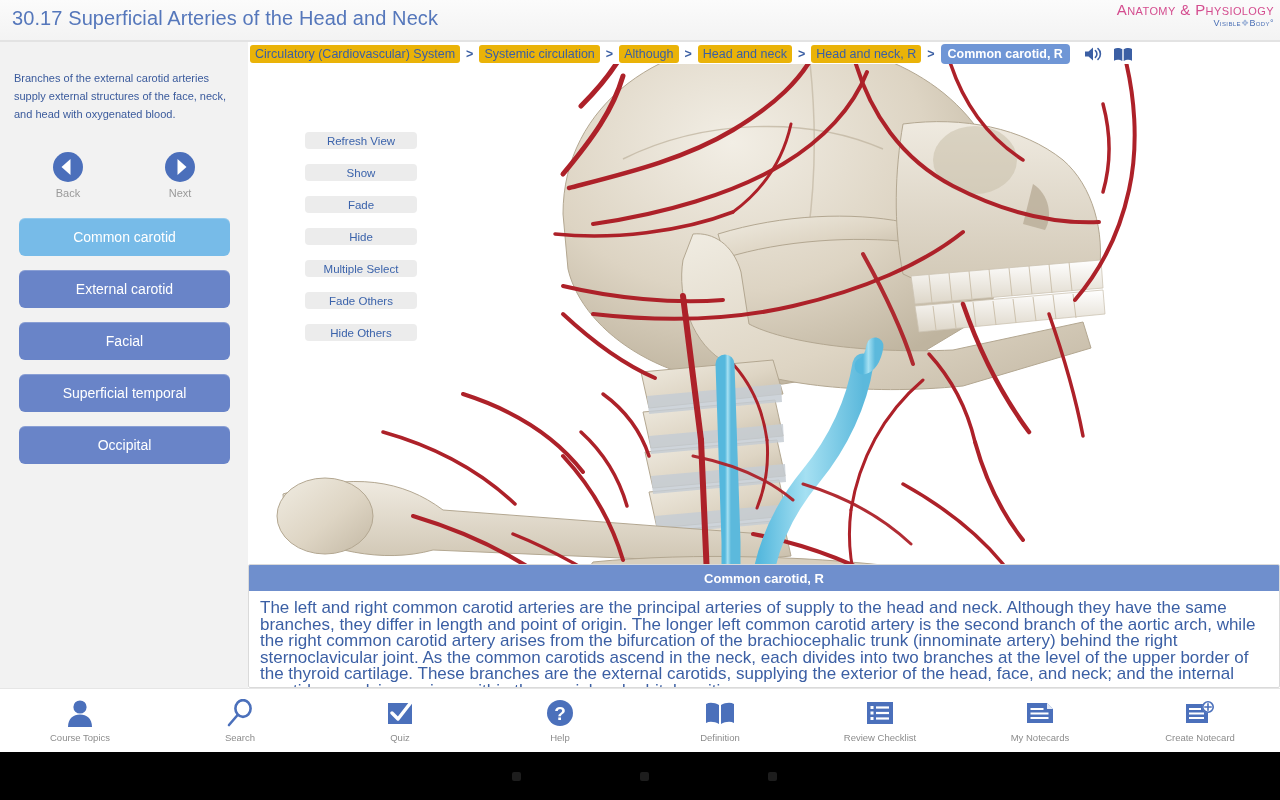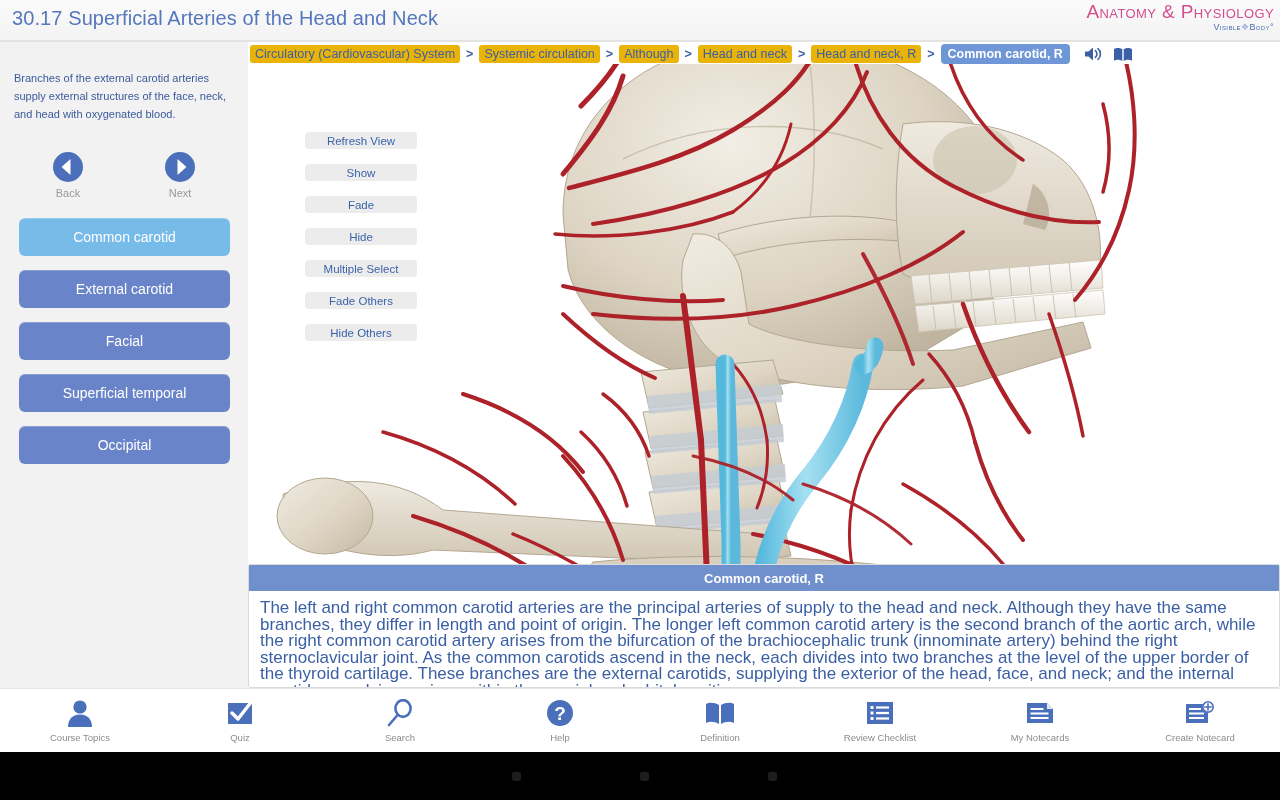--- a/index.html
+++ b/index.html
@@ -18,21 +18,21 @@
   }
   .titlebar .title {
     position: absolute; left: 12px; top: 7px;
     font-size: 20px; color: #5577bb; letter-spacing: .1px;
   }
   .logo {
     position: absolute; right: 6px; top: 2px;
     text-align: right; line-height: 1;
   }
   .logo .l1 {
-    font-size: 19px; color: #d44d8f; letter-spacing: .4px;
+    font-size: 15px; color: #d44d8f; letter-spacing: .4px;
     font-variant: small-caps; white-space: nowrap;
   }
   .logo .l2 {
     font-size: 9px; color: #4a6fb5; letter-spacing: .4px;
     font-variant: small-caps; margin-top: 2px; white-space: nowrap;
   }
   .logo .l2 .sep { color: #9fb4d8; }
   .titlebar-sep {
     position: absolute; left: 0; top: 40px; width: 1280px; height: 2px;
     background: #e3e3e3;
@@ -400,36 +400,36 @@
         <svg width="28" height="28" viewBox="0 0 28 28">
           <circle cx="14" cy="8" r="6.6" fill="#4b70bb"></circle>
           <path d="M2 28 C2 19.5 7.4 15.6 14 15.6 C20.6 15.6 26 19.5 26 28 Z" fill="#4b70bb"></path>
         </svg>
       </div>
       <div class="tlabel">Course Topics</div>
     </div>
 
     <div class="tool">
       <div class="glyph">
+        <svg width="26" height="28" viewBox="0 0 26 28">
+          <ellipse cx="16" cy="9.5" rx="7.6" ry="8.4" fill="none" stroke="#4b70bb" stroke-width="2.6"></ellipse>
+          <line x1="10.6" y1="16" x2="2" y2="26" stroke="#4b70bb" stroke-width="2.6" stroke-linecap="round"></line>
+        </svg>
+      </div>
+      <div class="tlabel">Search</div>
+    </div>
+
+    <div class="tool">
+      <div class="glyph">
         <svg width="28" height="26" viewBox="0 0 28 26">
           <rect x="2" y="3" width="24" height="21" fill="#4b70bb"></rect>
           <path d="M6 13 L12 19 L26 1" fill="none" stroke="#ffffff" stroke-width="3.4" stroke-linecap="round" stroke-linejoin="round"></path>
         </svg>
       </div>
       <div class="tlabel">Quiz</div>
-    </div>
-
-    <div class="tool">
-      <div class="glyph">
-        <svg width="26" height="28" viewBox="0 0 26 28">
-          <ellipse cx="16" cy="9.5" rx="7.6" ry="8.4" fill="none" stroke="#4b70bb" stroke-width="2.6"></ellipse>
-          <line x1="10.6" y1="16" x2="2" y2="26" stroke="#4b70bb" stroke-width="2.6" stroke-linecap="round"></line>
-        </svg>
-      </div>
-      <div class="tlabel">Search</div>
     </div>
 
     <div class="tool">
       <div class="glyph">
         <svg width="28" height="28" viewBox="0 0 28 28">
           <circle cx="14" cy="14" r="13" fill="#4b70bb"></circle>
           <text x="14" y="21" text-anchor="middle" font-family="Liberation Sans, sans-serif" font-size="19" font-weight="bold" fill="#ffffff">?</text>
         </svg>
       </div>
       <div class="tlabel">Help</div>

